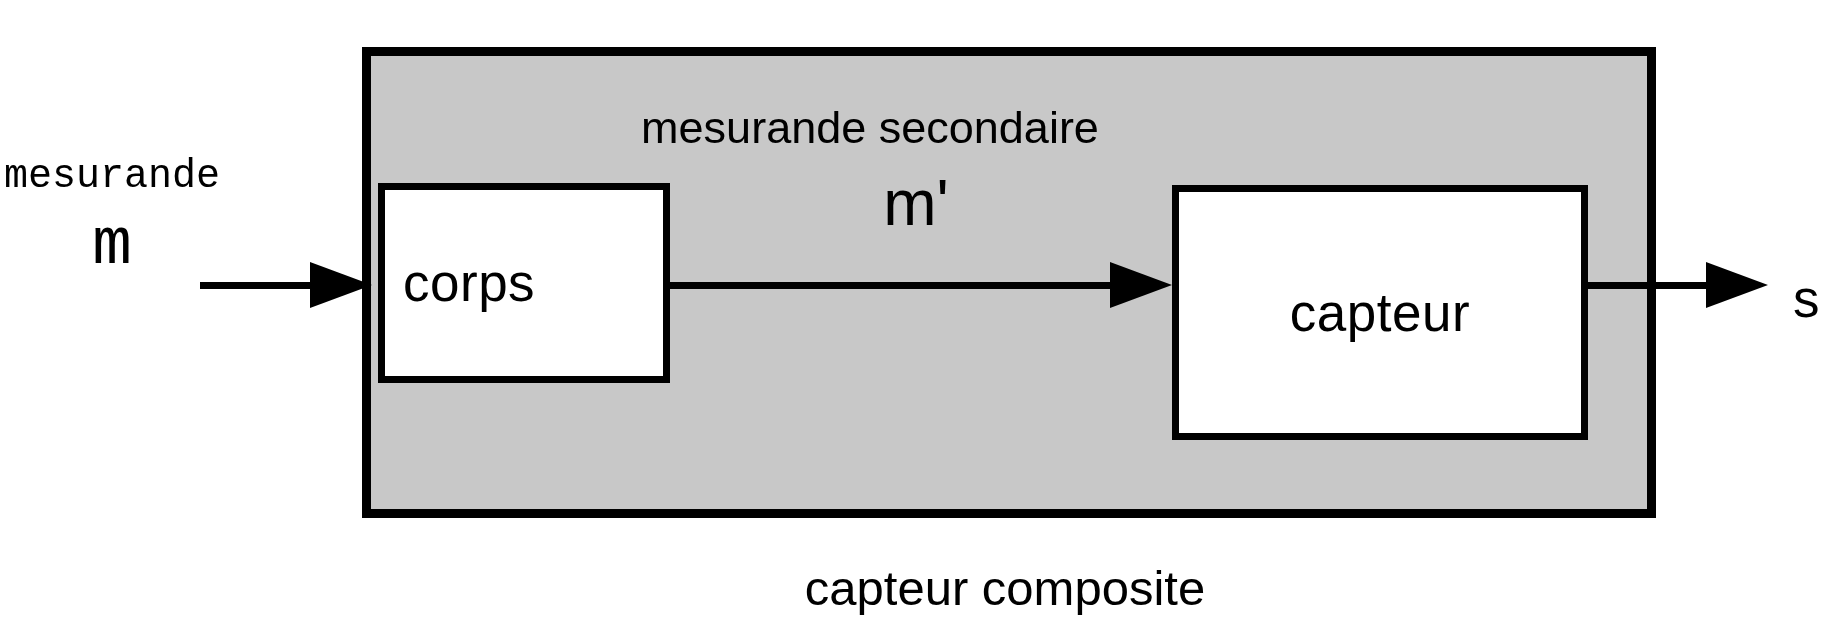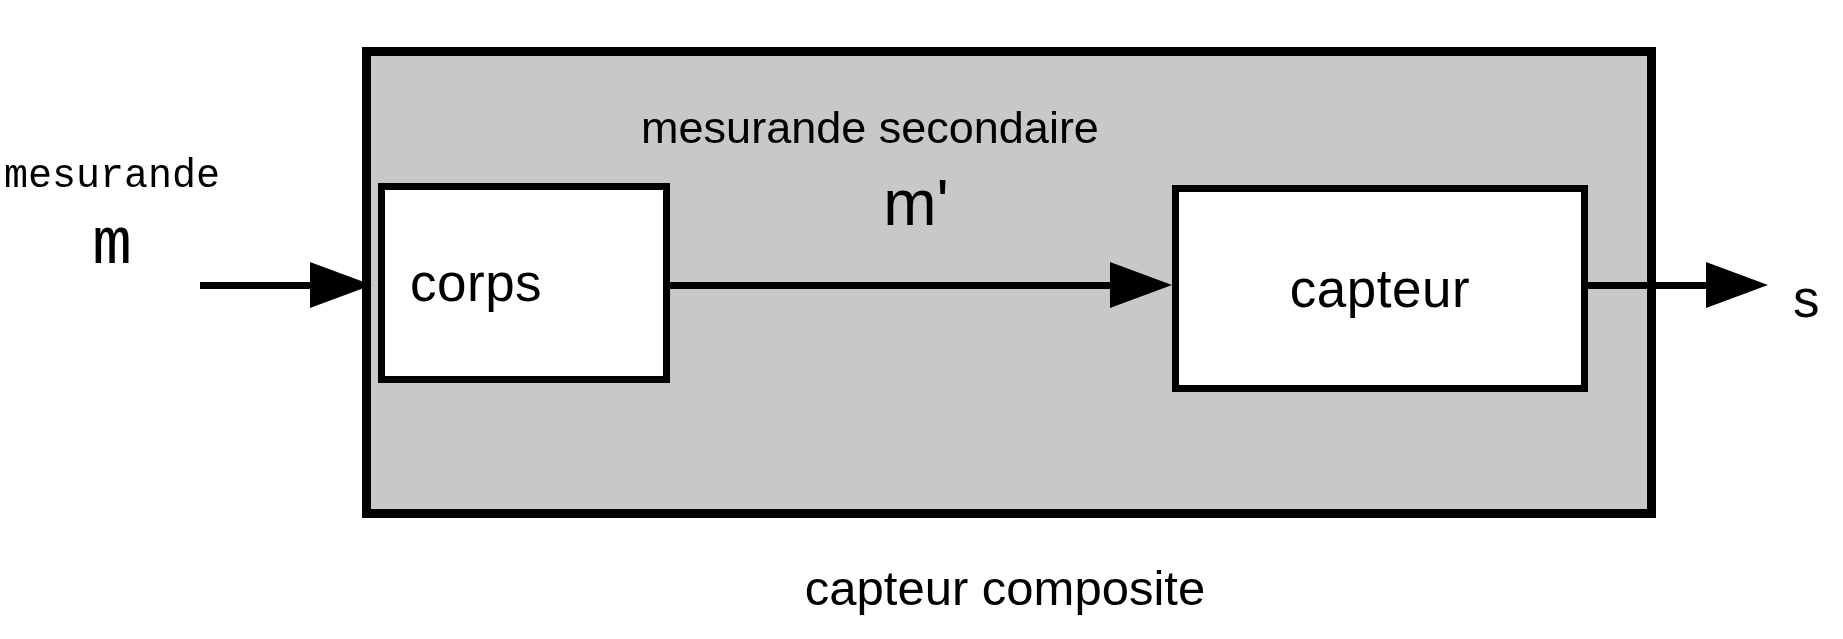--- a/index.html
+++ b/index.html
@@ -40,27 +40,27 @@
     display: flex;
     flex-direction: column;
     justify-content: center;
     font-size: 53px;
     line-height: 78px;
     letter-spacing: 0.5px;
   }
   .node.test-body {
     left: 378px; top: 183px;
     width: 292px; height: 200px;
-    padding-left: 25px;
+    padding-left: 18px;
     text-align: left;
     line-height: 82px;
   }
   .node.sensor {
     left: 1172px; top: 185px;
-    width: 416px; height: 207px;
+    width: 416px; height: 255px;
     text-align: center;
     line-height: 70px;
   }
 
   
   .input-label {
     position: absolute;
     left: 2px; top: 146px;
     width: 220px;
     text-align: center;

